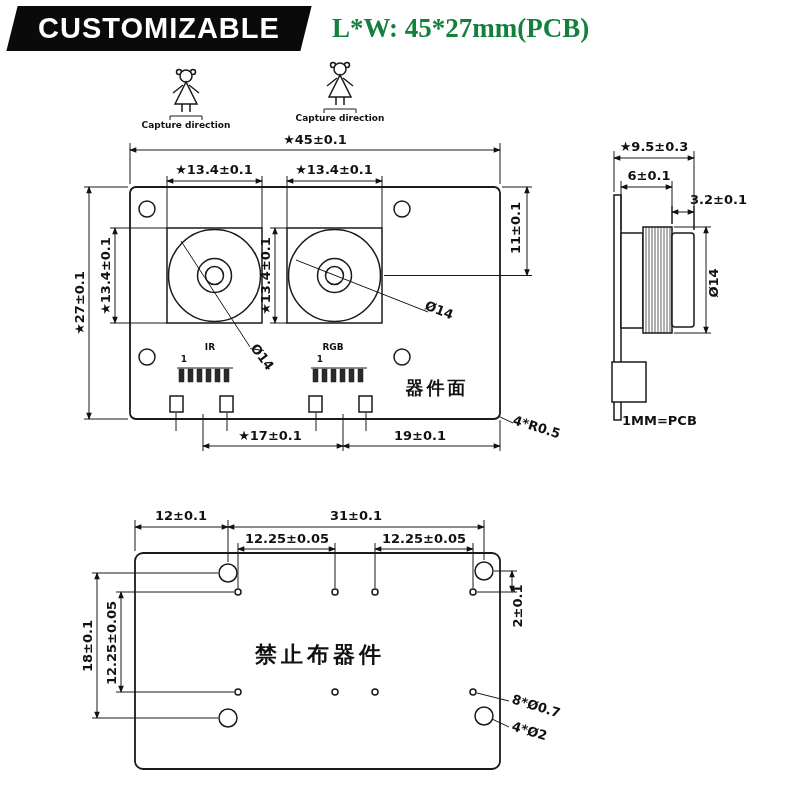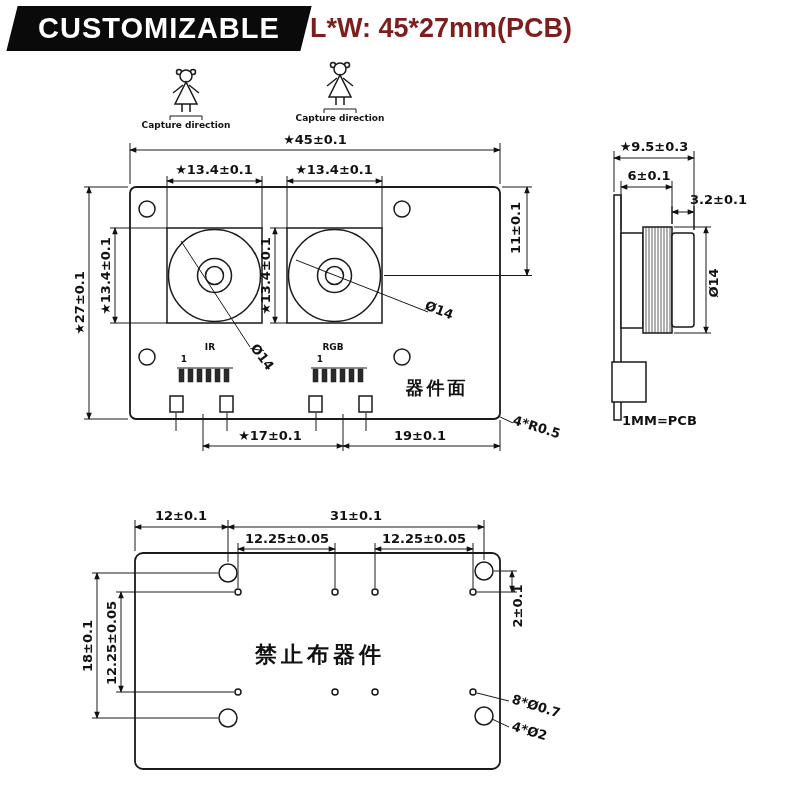--- a/index.html
+++ b/index.html
@@ -2,22 +2,22 @@
 <html><head>
 <meta charset="utf-8">
 <style>
   html,body{margin:0;padding:0;background:#fff;}
   .page{position:relative;width:800px;height:800px;background:#fff;overflow:hidden;
         font-family:"Liberation Sans",sans-serif;}
   .banner{position:absolute;left:12px;top:6px;width:294px;height:45px;background:#0a0a0a;
           transform:skewX(-14deg);display:flex;align-items:center;justify-content:center;}
   .banner-text{transform:skewX(14deg);color:#fff;font-weight:bold;font-size:29px;letter-spacing:1px;
                font-family:"Liberation Sans",sans-serif;}
-  .subtitle{position:absolute;left:310px;top:13px;color:#7f1d1d;font-weight:bold;font-size:27px;
-            font-family:Liberation Sans, sans-serif;}
+  .subtitle{position:absolute;left:332px;top:13px;color:#15803d;font-weight:bold;font-size:27px;
+            font-family:Liberation Serif, serif;}
   svg{position:absolute;left:0;top:0;}
   .outline{fill:#fff;stroke:#1a1a1a;stroke-width:1.8;}
   .shape{fill:#fff;stroke:#1a1a1a;stroke-width:1.5;}
   .nf{fill:none;stroke:#1a1a1a;stroke-width:1.5;}
   .thin{stroke:#1a1a1a;stroke-width:1;fill:none;}
   .pin{fill:#2a2a2a;stroke:#1a1a1a;stroke-width:0.5;}
   .dtxt{font:bold 13px "DejaVu Sans",sans-serif;fill:#111;text-anchor:middle;}
   .dtxt-sm{font:bold 9px "DejaVu Sans",sans-serif;fill:#111;text-anchor:middle;}
   .cjk{font:bold 18px "DejaVu Sans",sans-serif;fill:#111;text-anchor:middle;letter-spacing:3px;}
   .cjk-big{font:bold 22px "DejaVu Sans",sans-serif;fill:#111;text-anchor:middle;letter-spacing:4px;}

